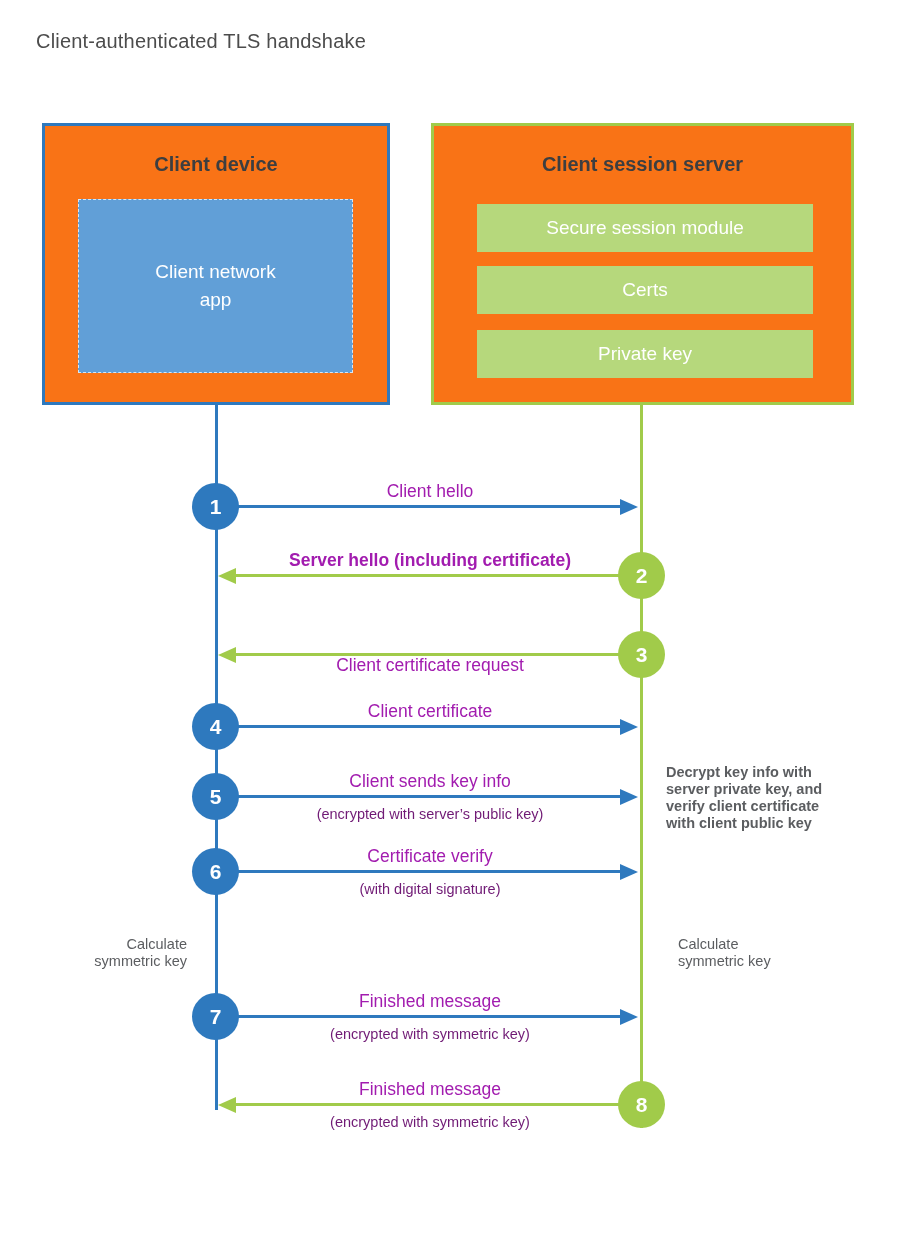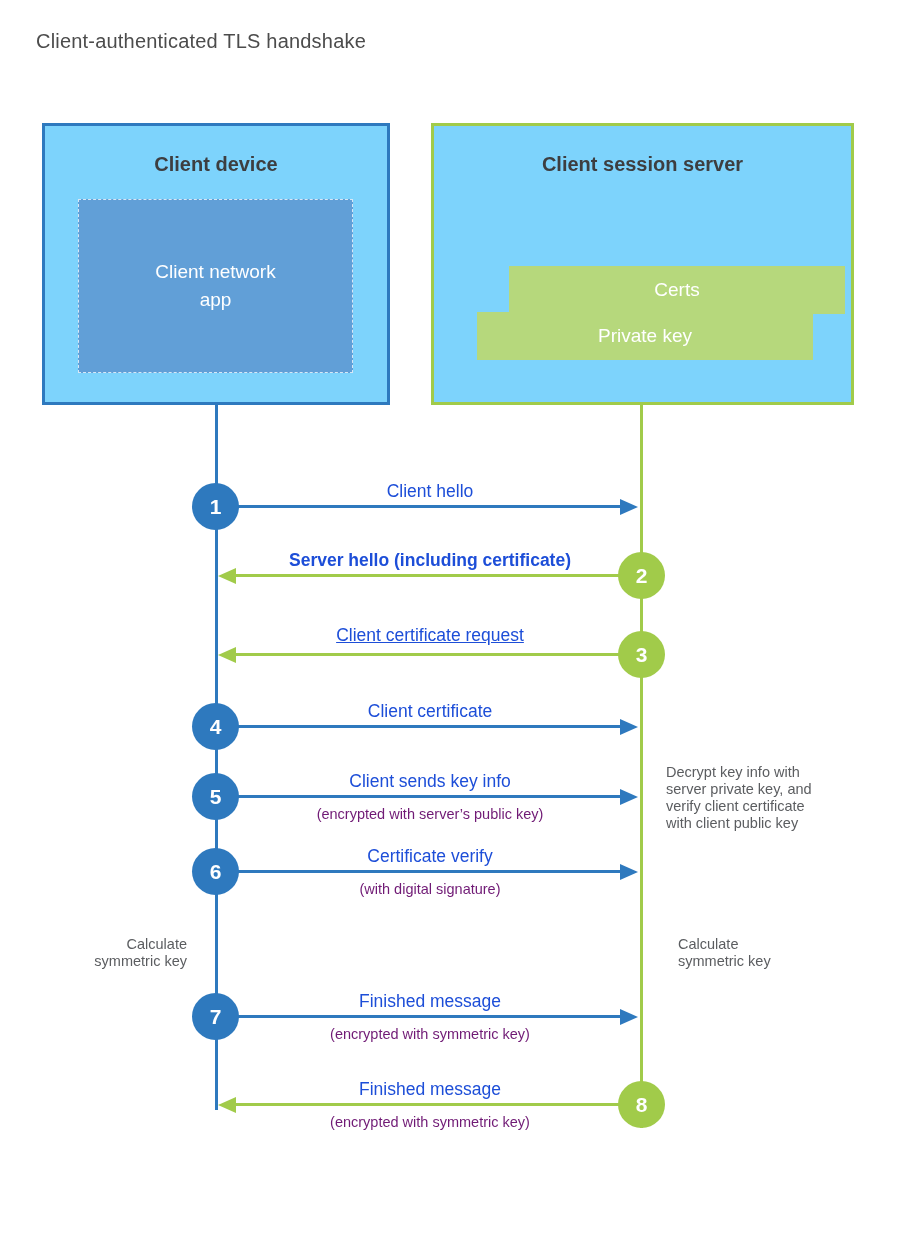--- a/index.html
+++ b/index.html
@@ -5,21 +5,21 @@
   html,body{margin:0;padding:0;}
   body{
     width:900px;height:1256px;position:relative;background:#ffffff;
     font-family:"Liberation Sans","DejaVu Sans",sans-serif;overflow:hidden;
   }
   .abs{position:absolute;}
   .page-title{
     left:36px;top:30px;font-size:20px;font-weight:400;color:#4c4c4c;letter-spacing:.2px;
   }
   
-  .actor-box{background:#7dd3fc;box-sizing:border-box;}
+  .actor-box{background:#f97316;box-sizing:border-box;}
   .client-box{left:42px;top:123px;width:348px;height:282px;border:3px solid #2E79BE;}
   .server-box{left:431px;top:123px;width:423px;height:282px;border:3px solid #A1CB4A;}
   .actor-title{
     left:0;top:27px;width:100%;text-align:center;font-size:20px;font-weight:700;color:#3d3e40;
   }
   .app-box{
     left:33px;top:73px;width:275px;height:174px;background:#619FD7;
     border:1px dashed rgba(255,255,255,.75);box-sizing:border-box;
     display:flex;align-items:center;justify-content:center;text-align:center;
     color:#fff;font-size:19px;line-height:1.45;white-space:pre-line;
@@ -40,21 +40,21 @@
   .head{width:0;height:0;border-top:8px solid transparent;border-bottom:8px solid transparent;}
   .head.right{border-left:18px solid #2E79BE;}
   .head.left{border-right:18px solid #A1CB4A;}
   .circle{
     width:47px;height:47px;border-radius:50%;display:flex;align-items:center;justify-content:center;
     color:#fff;font-size:21px;font-weight:700;
   }
   .circle.blue{background:#2E79BE;}
   .circle.green{background:#A1CB4A;}
   .msg-label{
-    left:240px;width:380px;text-align:center;font-size:17.5px;line-height:24px;color:#1d4ed8;
+    left:240px;width:380px;text-align:center;font-size:17.5px;line-height:24px;color:#a21caf;
   }
   .msg-sub{
     left:240px;width:380px;text-align:center;font-size:14.5px;line-height:16px;color:#701a75;
   }
   .side-note{
     font-size:14.5px;line-height:17px;color:#5b5d60;white-space:pre-line;
   }
   .note-left{left:37px;width:150px;text-align:right;}
   .note-right{left:678px;width:160px;text-align:left;}
   .note-decrypt{left:666px;width:172px;text-align:left;}
@@ -65,43 +65,44 @@
 <div class="abs page-title">Client-authenticated TLS handshake</div>
 
 <div class="abs actor-box client-box">
   <div class="abs actor-title">Client device</div>
   <div class="abs app-box">Client network
 app</div>
 </div>
 
 <div class="abs actor-box server-box">
   <div class="abs actor-title">Client session server</div>
-  <div class="abs module-bar" style="top:140px;margin-left:32px;">Certs</div>
-  <div class="abs module-bar" style="top:186px;">Private key</div>
+  <div class="abs module-bar" style="top:78px;">Secure session module</div>
+  <div class="abs module-bar" style="top:140px;">Certs</div>
+  <div class="abs module-bar" style="top:204px;">Private key</div>
 </div>
 
 <div class="abs lifeline blue" style="left:215px;top:405px;height:705px;"></div>
 <div class="abs lifeline green" style="left:640px;top:405px;height:723px;"></div>
 
 <div>
   <div class="abs msg-label" style="top:479px;">Client hello</div>
   <div class="abs hline blue" style="left:216px;top:505px;width:406px;"></div>
   <div class="abs head right" style="left:620px;top:499px;"></div>
   <div class="abs circle blue" style="left:192px;top:483px;">1</div>
 </div>
 
 <div>
   <div class="abs msg-label" style="top:548px;font-weight:bold;">Server hello (including certificate)</div>
   <div class="abs hline green" style="left:234px;top:574px;width:409px;"></div>
   <div class="abs head left" style="left:218px;top:568px;"></div>
   <div class="abs circle green" style="left:618px;top:552px;">2</div>
 </div>
 
 <div>
-  <div class="abs msg-label" style="top:623px;text-decoration:underline;">Client certificate request</div>
+  <div class="abs msg-label" style="top:653px;">Client certificate request</div>
   <div class="abs hline green" style="left:234px;top:653px;width:409px;"></div>
   <div class="abs head left" style="left:218px;top:647px;"></div>
   <div class="abs circle green" style="left:618px;top:631px;">3</div>
 </div>
 
 <div>
   <div class="abs msg-label" style="top:699px;">Client certificate</div>
   <div class="abs hline blue" style="left:216px;top:725px;width:406px;"></div>
   <div class="abs head right" style="left:620px;top:719px;"></div>
   <div class="abs circle blue" style="left:192px;top:703px;">4</div>
@@ -116,21 +117,21 @@
 </div>
 
 <div>
   <div class="abs msg-label" style="top:844px;">Certificate verify</div>
   <div class="abs hline blue" style="left:216px;top:870px;width:406px;"></div>
   <div class="abs head right" style="left:620px;top:864px;"></div>
   <div class="abs circle blue" style="left:192px;top:848px;">6</div>
   <div class="abs msg-sub" style="top:881px;">(with digital signature)</div>
 </div>
 
-<div class="abs side-note note-decrypt" style="top:764px;">Decrypt key info with
+<div class="abs side-note note-decrypt" style="top:764px;font-weight:bold;">Decrypt key info with
 server private key, and
 verify client certificate
 with client public key</div>
 <div class="abs side-note note-left" style="top:936px;">Calculate
 symmetric key</div>
 <div class="abs side-note note-right" style="top:936px;">Calculate
 symmetric key</div>
 
 <div>
   <div class="abs msg-label" style="top:989px;">Finished message</div>

